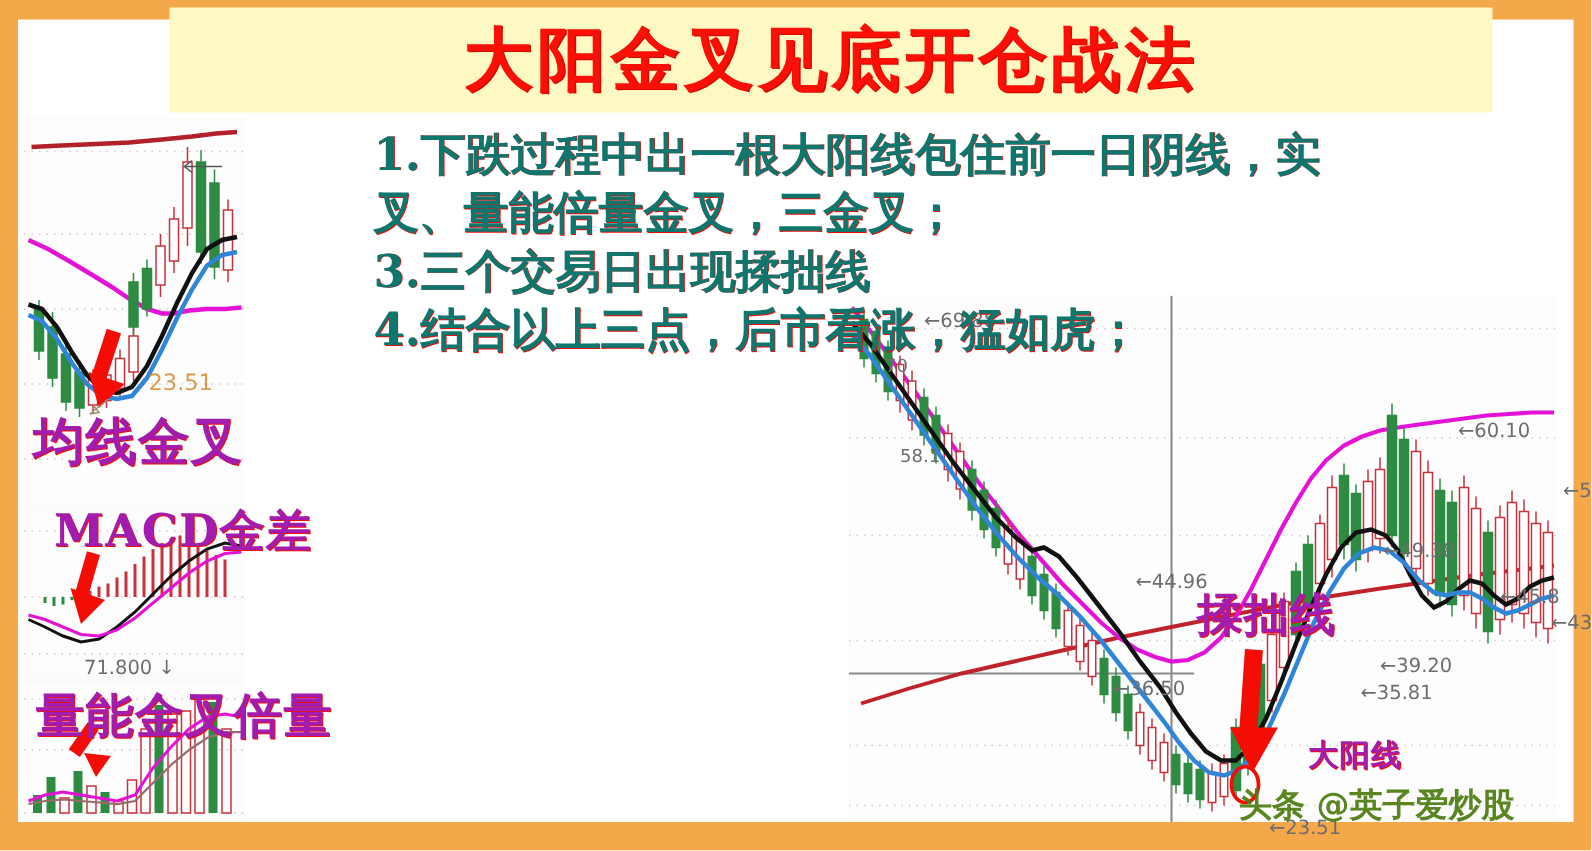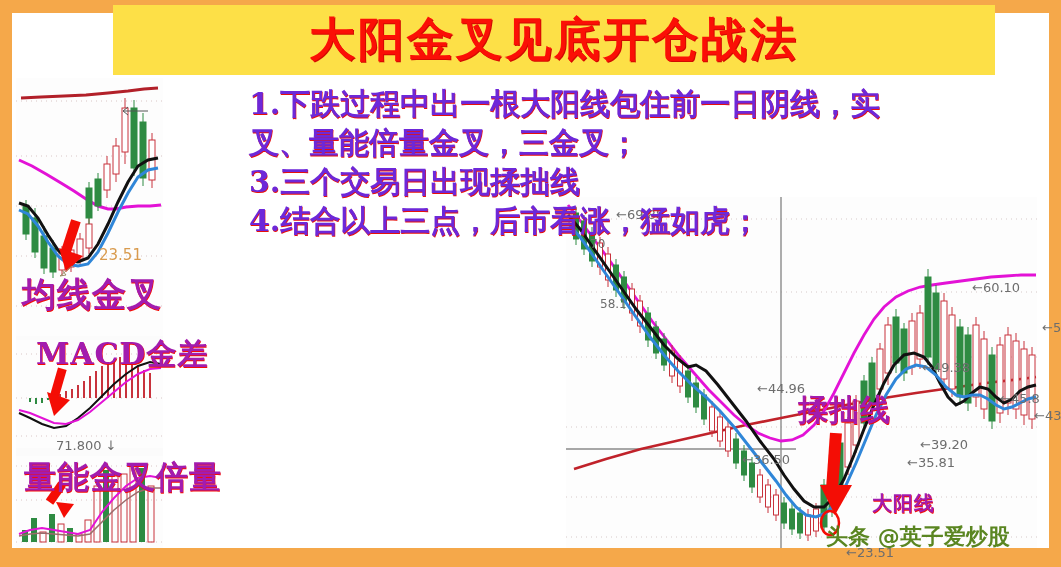--- a/index.html
+++ b/index.html
@@ -14,21 +14,21 @@
     position:absolute;left:0;top:0;width:1061px;height:567px;
     background:#f5a84a;
   }
   #frame-inner{
     position:absolute;left:12px;top:13px;width:1037px;height:535px;
     background:#ffffff;
   }
   
   #title-banner{
     position:absolute;left:113px;top:5px;width:882px;height:70px;
-    background:#fde047;
+    background:#fef9c3;
     display:flex;align-items:center;justify-content:center;
     z-index:30;
   }
   #title-text{
     color:#fb0f06;
     font-family:"DejaVu Serif","Liberation Serif",serif;
     font-weight:bold;
     font-size:46px;
     letter-spacing:3px;
     white-space:nowrap;
@@ -46,21 +46,21 @@
   #lp-vol{top:378px;height:92px;background:#fdfdfd;}
   
   #right-panel{
     position:absolute;left:566px;top:197px;width:471px;height:351px;
     background:#fdfdfd;overflow:hidden;z-index:5;
   }
   
   #body-text{
     position:absolute;left:249px;top:84px;width:760px;
     z-index:20;
-    color:#6d28d9;
+    color:#0f766e;
     font-family:"DejaVu Serif","Liberation Serif",serif;
     font-weight:bold;
     font-size:30px;
     line-height:39px;
     letter-spacing:0px;
   }
   #body-text .ln{display:block;white-space:nowrap;text-shadow:0.5px 0.5px 0 #e8100a;}
   
   .annot{
     position:absolute;z-index:25;

